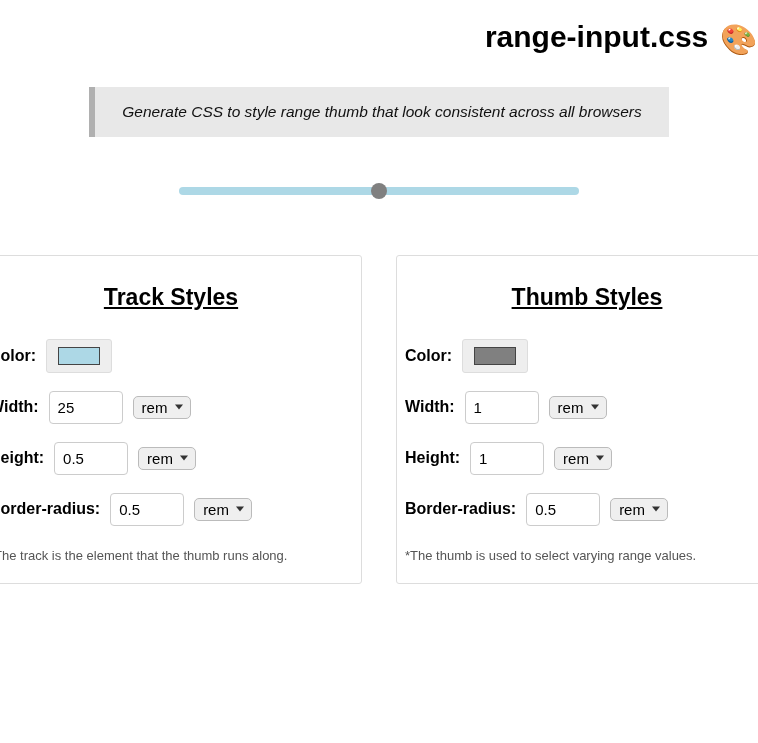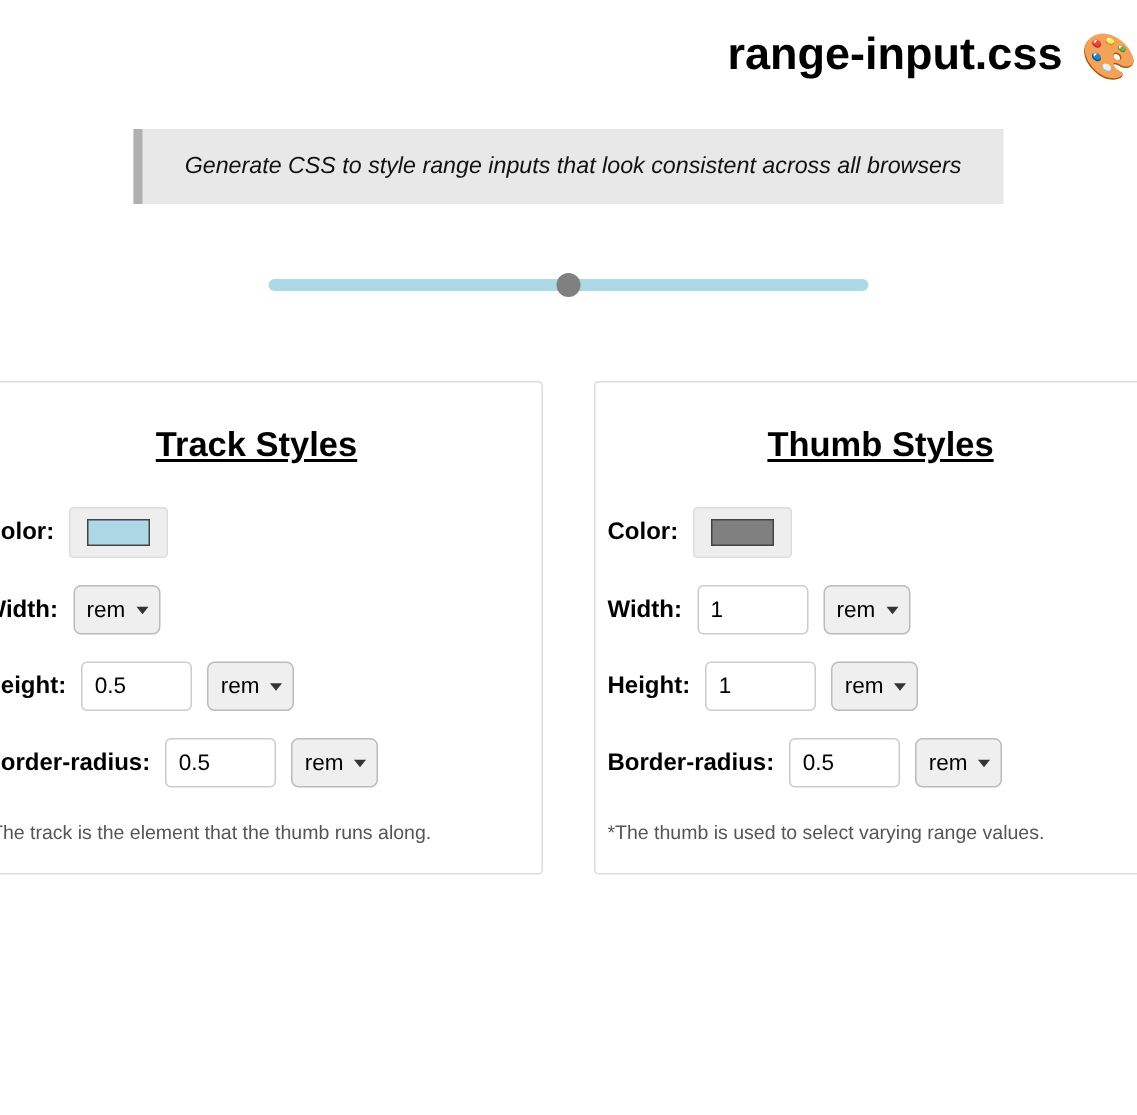--- a/index.html
+++ b/index.html
@@ -116,21 +116,21 @@
   }
   .num-input {
     width: 74px;
     height: 33px;
     border: 1px solid #ccc;
     border-radius: 4px;
     padding: 0 8px;
     font-size: 15px;
   }
   .unit-select {
-    height: 33px;
+    height: 23px;
     border: 1px solid #bbb;
     border-radius: 5px;
     padding: 0 22px 0 8px;
     font-size: 15px;
     background: #efefef;
     appearance: none;
     -webkit-appearance: none;
     position: relative;
   }
   .select-wrap {
@@ -158,41 +158,42 @@
 </style>
 </head>
 <body>
 
 <h1 class="page-title">
   <span>range-input.css</span>
   <span class="palette-icon">🎨</span>
 </h1>
 
 <div class="description-block">
-  <span>Generate CSS to style range inputs that look consistent across all browsers</span>
+  <span>Generate CSS to style range thumb that look consistent across all browsers</span>
 </div>
 
 <div class="slider-wrap">
   <input type="range" class="demo-range" min="0" max="100" value="50" style="">
 </div>
 
 <div class="panels">
 
   <div class="panel">
     <h2 class="panel-title">Track Styles</h2>
 
     <div class="row">
       <span class="row-label">Color:</span>
       <span class="color-wrap">
         <span class="color-swatch" style="background:#add8e6"></span>
       </span>
     </div>
 
     <div class="row">
       <span class="row-label">Width:</span>
+      <input class="num-input" type="text" value="25" style="">
       <span class="select-wrap">
         <select class="unit-select">
           <option>rem</option>
         </select>
       </span>
     </div>
 
     <div class="row">
       <span class="row-label">Height:</span>
       <input class="num-input" type="text" value="0.5" style="">

